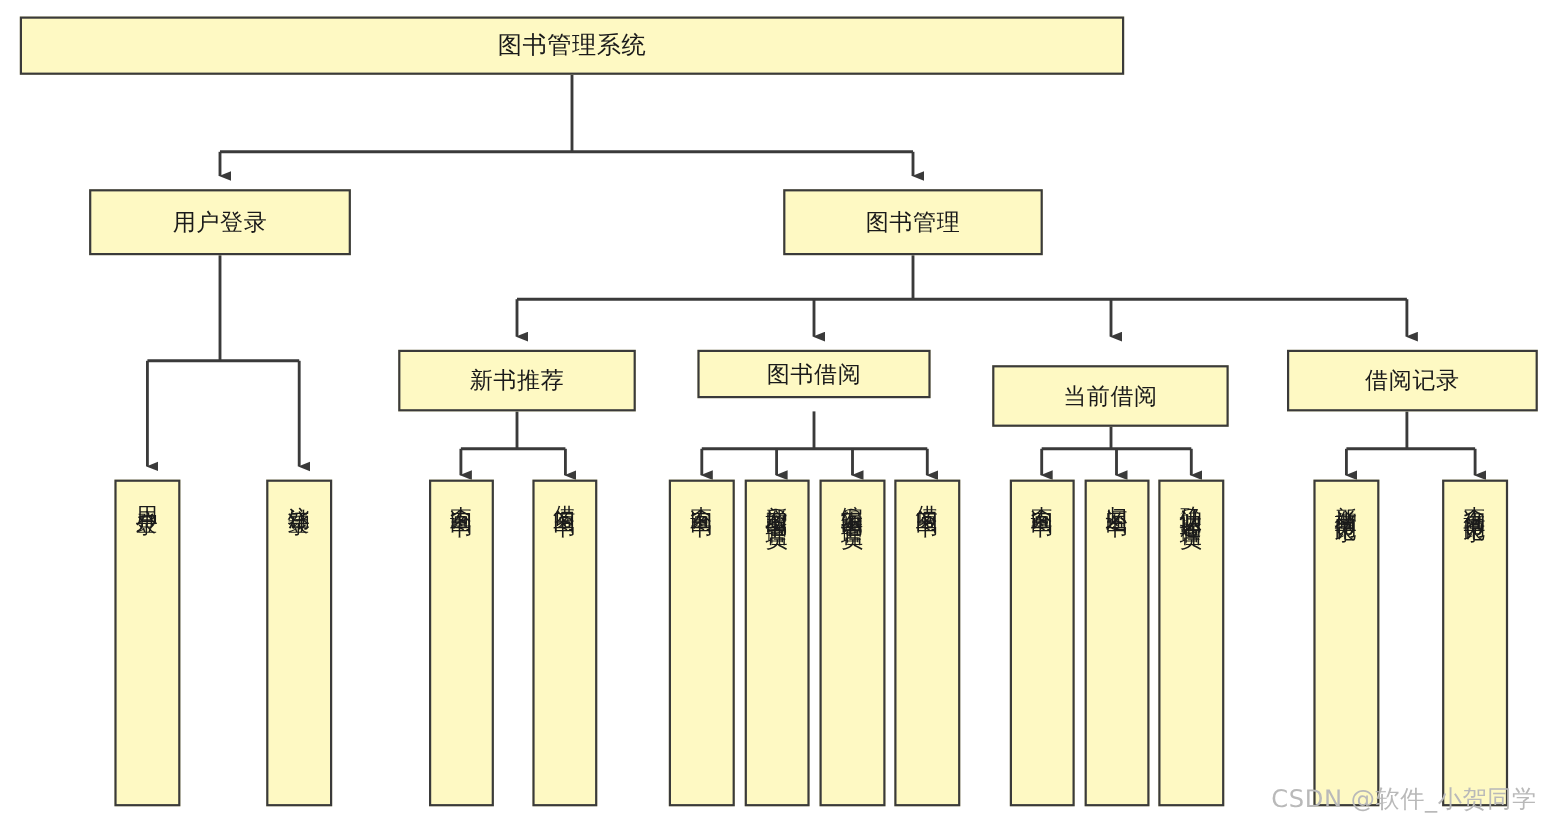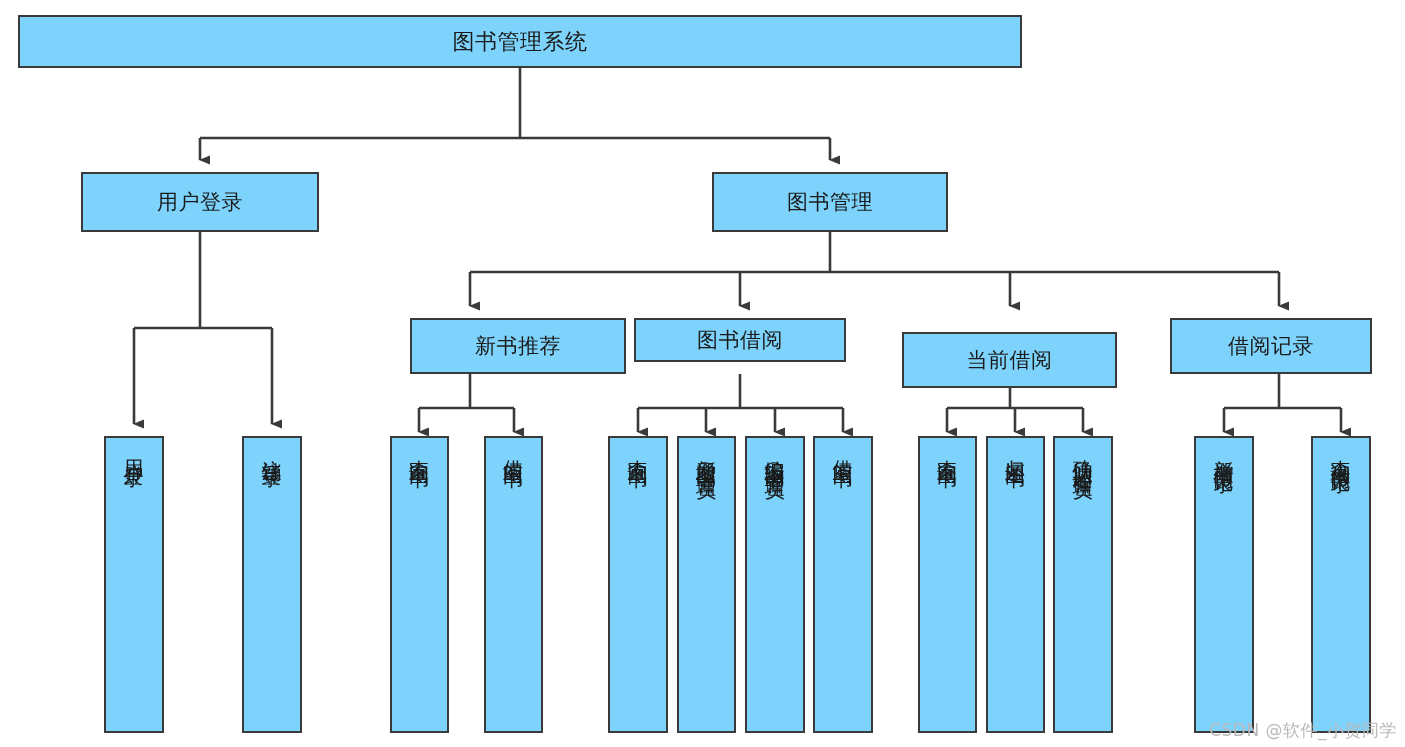--- a/index.html
+++ b/index.html
@@ -23,21 +23,21 @@
     position: absolute;
     left: 0;
     top: 0;
     width: 1405px;
     height: 747px;
     pointer-events: none;
   }
   .node {
     position: absolute;
     box-sizing: border-box;
-    background: #7dd3fc;
+    background: #fef9c3;
     border: 2px solid #3a3a3a;
     display: flex;
     align-items: center;
     justify-content: center;
     color: #1a1a1a;
   }
   .node-label {
     display: block;
     text-align: center;
     line-height: 1.18;
@@ -59,21 +59,21 @@
     letter-spacing: 3px;
     line-height: 1;
   }
   .node.root .node-label {
     font-size: 22px;
   }
   .watermark {
     position: absolute;
     right: 8px;
     bottom: 5px;
-    font-size: 17px;
+    font-size: 22px;
     color: #b9b9b9;
     white-space: nowrap;
     letter-spacing: 0.5px;
   }
 </style>
 </head>
 <body>
 
 <div id="diagram-root">
 
@@ -132,30 +132,30 @@
     <span class="node-label">图书管理系统</span>
   </div>
 
   <div class="node horizontal" style="left:81px; top:172px; width:238px; height:60px;">
     <span class="node-label">用户登录</span>
   </div>
   <div class="node horizontal" style="left:712px; top:172px; width:236px; height:60px;">
     <span class="node-label">图书管理</span>
   </div>
 
-  <div class="node horizontal" style="left:362px; top:318px; width:216px; height:56px;margin-left:48px;">
+  <div class="node horizontal" style="left:362px; top:318px; width:216px; height:56px;">
     <span class="node-label">新书推荐</span>
   </div>
   <div class="node horizontal" style="left:634px; top:318px; width:212px; height:44px;">
     <span class="node-label">图书借阅</span>
   </div>
   <div class="node horizontal" style="left:902px; top:332px; width:215px; height:56px;">
     <span class="node-label">当前借阅</span>
   </div>
-  <div class="node horizontal" style="left:1170px; top:318px; width:202px; height:56px;">
+  <div class="node horizontal" style="left:1170px; top:318px; width:228px; height:56px;">
     <span class="node-label">借阅记录</span>
   </div>
 
   <div class="node vertical" style="left:104px; top:436px; width:60px; height:297px;">
     <span class="node-label">用户登录</span>
   </div>
   <div class="node vertical" style="left:242px; top:436px; width:60px; height:297px;">
     <span class="node-label">注销登录</span>
   </div>
 

